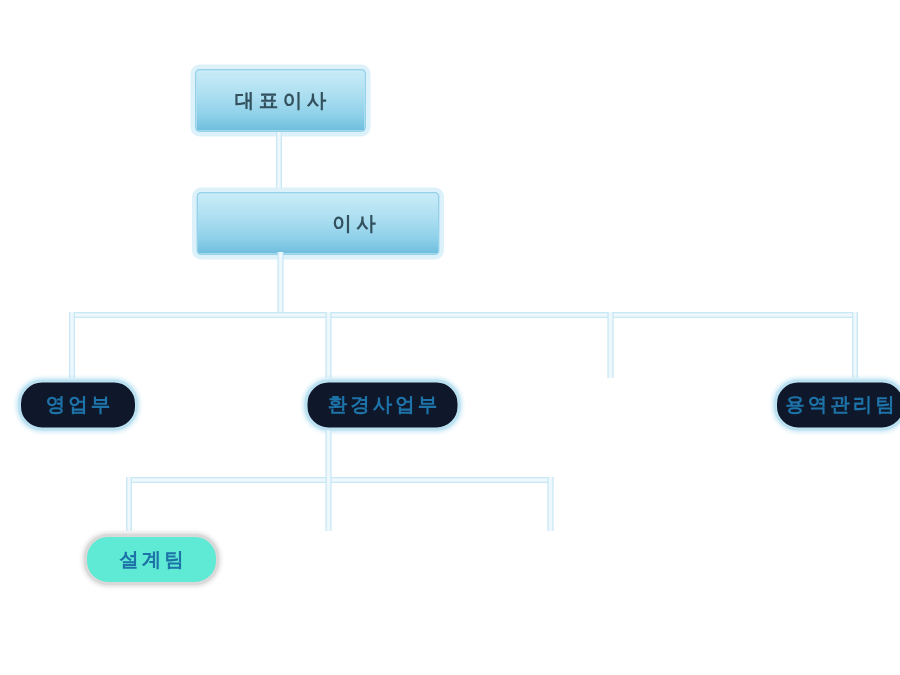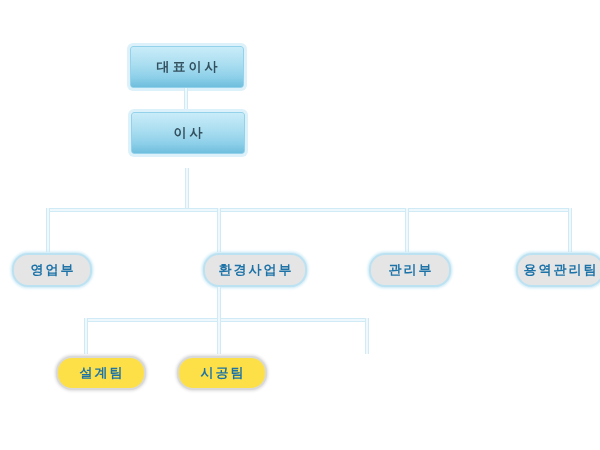--- a/index.html
+++ b/index.html
@@ -60,73 +60,67 @@
   }
   .pill .lbl {
     font-size: 13px;
     font-weight: bold;
     color: #1d73a8;
     letter-spacing: 2px;
     text-indent: 2px;
     white-space: nowrap;
   }
   .pill.blue {
-    background: #e5e5e5;
+    background: #0f172a;
     border: 2px solid #bce2f2;
     box-shadow: 0 0 3px 1px #c4e6f4;
   }
   .pill.gray {
-    background: #fde047;
+    background: #5eead4;
     border: 2px solid #d9d9d9;
     box-shadow: 0 0 3px 1px #dcdcdc;
   }
 </style>
 </head>
 <body>
 
 <div class="canvas">
 
   <div class="box" style="left:130px; top:46px;">
     <span class="lbl">대표이사</span>
   </div>
 
   <div class="line v" style="left:184px; top:88px; height:40px;"></div>
 
-  <div class="box" style="left:131px; top:112px;">
+  <div class="box" style="left:131px; top:128px;padding-left:48px;">
     <span class="lbl">이사</span>
   </div>
 
   <div class="line v" style="left:185px; top:168px; height:42px;"></div>
 
   <div class="line h" style="left:46px; top:208px; width:526px;"></div>
   <div class="line v" style="left:46px;  top:208px; height:44px;"></div>
   <div class="line v" style="left:217px; top:208px; height:44px;"></div>
   <div class="line v" style="left:405px; top:208px; height:44px;"></div>
   <div class="line v" style="left:568px; top:208px; height:44px;"></div>
 
   <div class="pill blue" style="left:12px;  top:253px; width:76px;">
     <span class="lbl">영업부</span>
   </div>
   <div class="pill blue" style="left:171px; top:253px; width:100px;margin-left:32px;">
     <span class="lbl">환경사업부</span>
   </div>
-  <div class="pill blue" style="left:369px; top:253px; width:78px;">
-    <span class="lbl">관리부</span>
-  </div>
   <div class="pill blue" style="left:516px; top:253px; width:84px;">
     <span class="lbl">용역관리팀</span>
   </div>
 
   <div class="line v" style="left:217px; top:287px; height:35px;"></div>
 
   <div class="line h" style="left:84px; top:318px; width:285px;"></div>
   <div class="line v" style="left:84px;  top:318px; height:36px;"></div>
   <div class="line v" style="left:217px; top:318px; height:36px;"></div>
   <div class="line v" style="left:365px; top:318px; height:36px;"></div>
 
   <div class="pill gray" style="left:56px;  top:356px; width:86px;">
     <span class="lbl">설계팀</span>
   </div>
-  <div class="pill gray" style="left:177px; top:356px; width:86px;">
-    <span class="lbl">시공팀</span>
-  </div>
 
 </div>
 
 </body></html>

